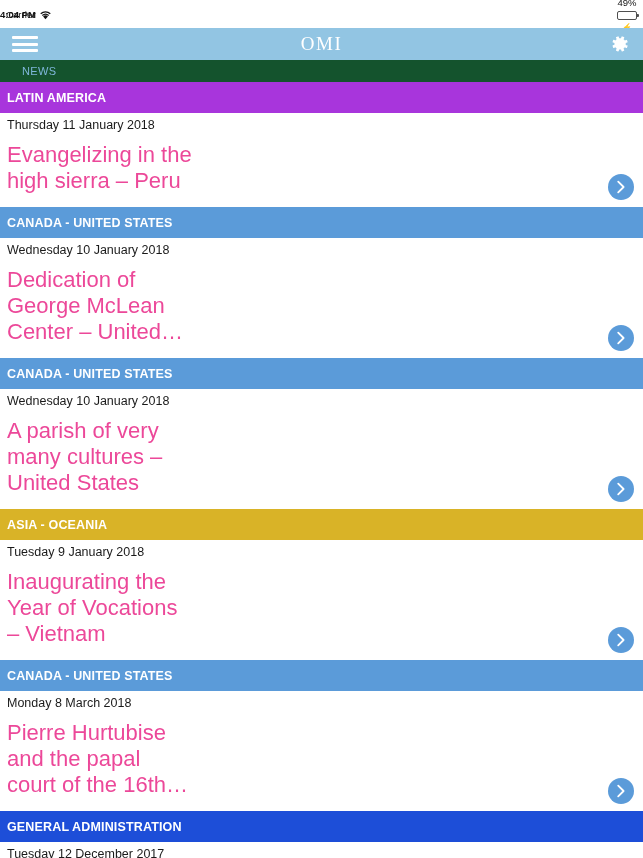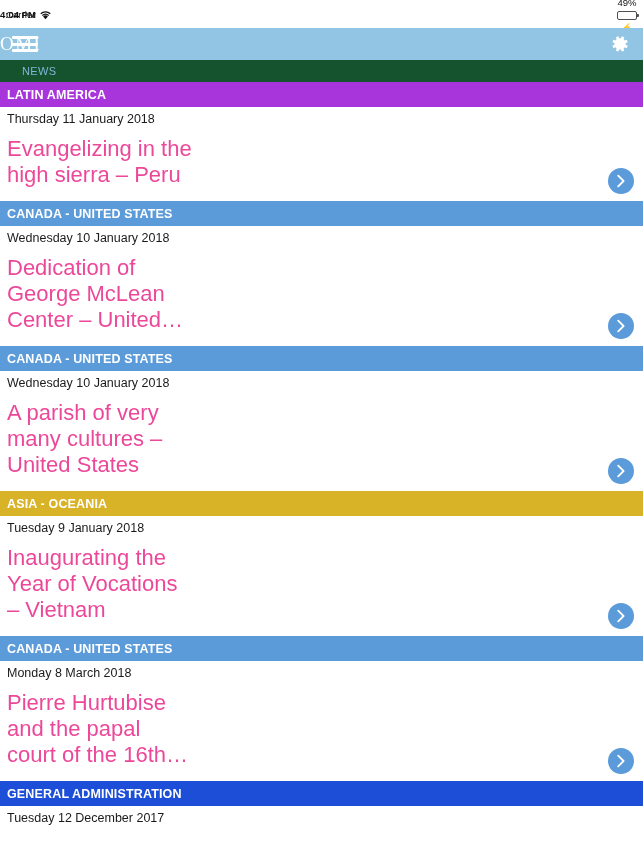--- a/index.html
+++ b/index.html
@@ -75,21 +75,21 @@
     padding: 2px 0;
     cursor: pointer;
   }
   .hamburger span {
     display: block; height: 3px;
     background: #ffffff; border-radius: 1px;
   }
   .brand {
     position: absolute;
     left: 0; right: 0;
-    text-align: left;
+    text-align: center;
     color: #ffffff;
     font-family: "Liberation Serif", serif;
     font-size: 19px;
     letter-spacing: 1.5px;
     pointer-events: none;
   }
   .gear {
     margin-left: auto;
     width: 22px; height: 22px;
     display: flex; align-items: center; justify-content: center;
@@ -105,21 +105,21 @@
     font-size: 11px;
     color: #7fb6d9;
     letter-spacing: 0.4px;
     background: #14532d;
   }
 
   
   .feed { background: #ffffff; }
   .news-item { position: relative; background: #ffffff; }
   .cat-banner {
-    height: 25px;
+    height: 31px;
     display: flex;
     align-items: center;
     padding: 0 7px;
     color: #ffffff;
     font-size: 12.5px;
     font-weight: bold;
     letter-spacing: 0.15px;
   }
   .item-date {
     padding: 5px 7px 2px 7px;

